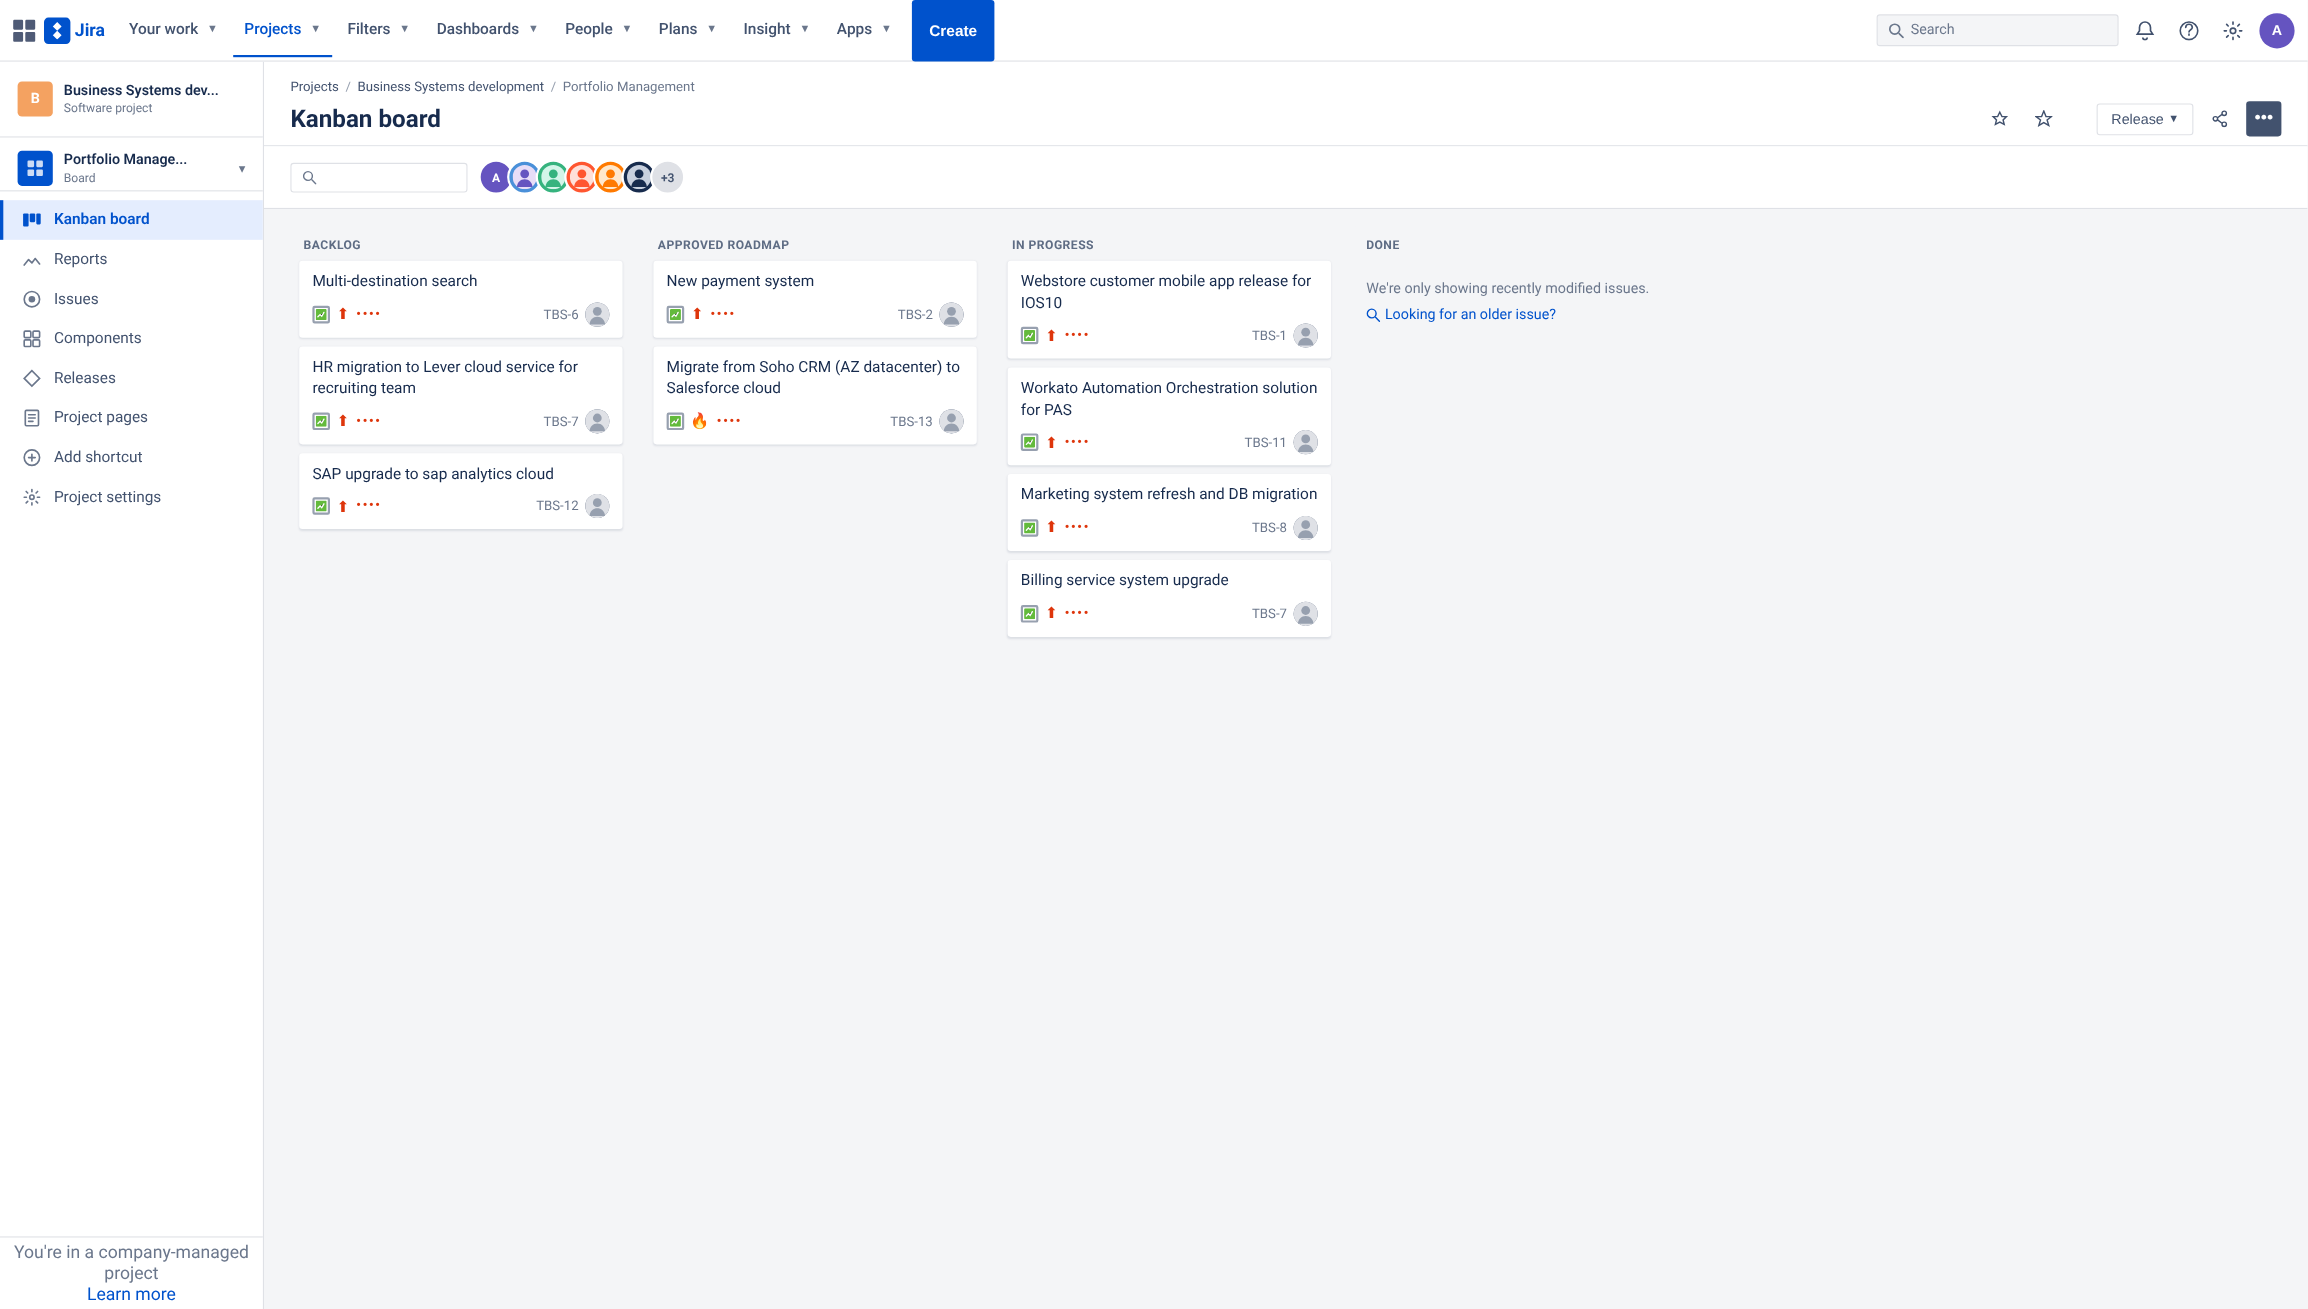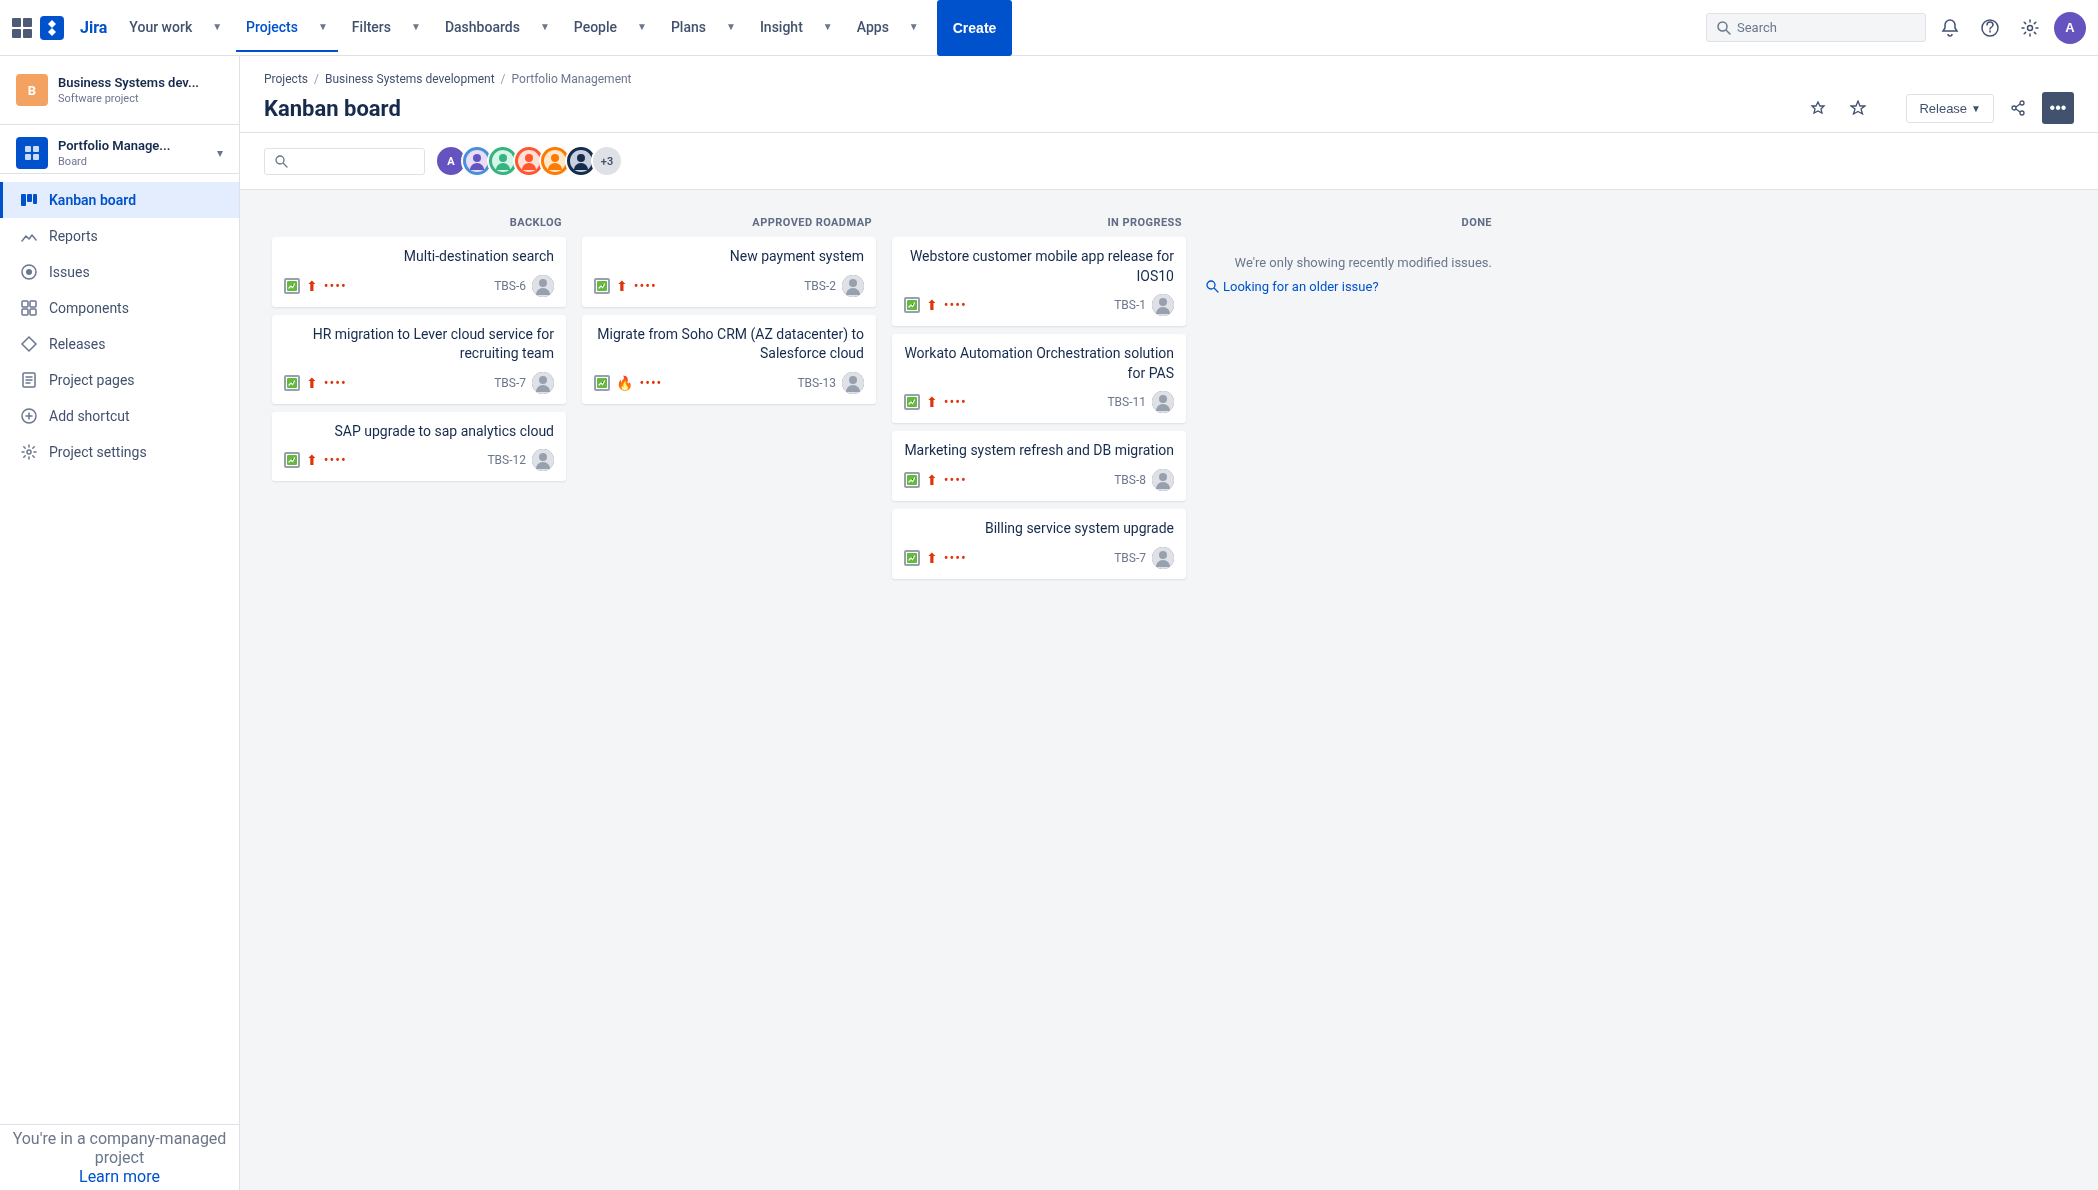--- a/index.html
+++ b/index.html
@@ -7,25 +7,25 @@
 
     
     .top-nav {
       display: flex; align-items: center; height: 56px;
       background: #fff; border-bottom: 1px solid #dfe1e6;
       padding: 0 12px; gap: 4px; position: relative; z-index: 100;
     }
     .top-nav-logo { display: flex; align-items: center; gap: 8px; margin-right: 8px; }
     .top-nav-logo .grid-icon { width: 20px; height: 20px; display: grid; grid-template-columns: 1fr 1fr; gap: 2px; }
     .top-nav-logo .grid-icon span { background: #4f5b76; border-radius: 1px; }
-    .jira-logo { display: flex; align-items: center; gap: 16px; font-weight: 700; font-size: 16px; color: #0052cc; }
+    .jira-logo { display: flex; align-items: center; gap: 4px; font-weight: 700; font-size: 16px; color: #0052cc; }
     .jira-logo .logo-icon { width: 24px; height: 24px; background: #0052cc; border-radius: 4px; display: flex; align-items: center; justify-content: center; color: #fff; font-size: 12px; font-weight: 900; }
 
     .nav-item {
-      padding: 0 10px; height: 48px; display: flex; align-items: center; gap: 20px;
+      padding: 0 10px; height: 48px; display: flex; align-items: center; gap: 8px;
       cursor: pointer; font-size: 14px; color: #42526e; font-weight: 500;
       border-bottom: 2px solid transparent; white-space: nowrap;
     }
     .nav-item.active { color: #0052cc; border-bottom: 2px solid #0052cc; }
     .nav-item .chevron { font-size: 10px; color: #6b778c; }
 
     .create-btn {
       background: #0052cc; color: #fff; border: none; padding: 20px 16px;
       border-radius: 3px; font-weight: 600; cursor: pointer; font-size: 14px; margin-left: 4px;
     }
@@ -129,21 +129,21 @@
     }
     .avatar-stack .av:first-child { margin-left: 0; }
     .avatar-more {
       width: 32px; height: 32px; border-radius: 50%; border: 2px solid #fff;
       margin-left: -6px; background: #dfe1e6; display: flex; align-items: center;
       justify-content: center; font-size: 11px; font-weight: 600; color: #42526e; cursor: pointer;
     }
 
     
     .board-body { padding: 16px 24px; overflow-x: auto; }
-    .board-columns { display: flex; align-items: flex-start; min-width: max-content; text-align: right; }
+    .board-columns { display: flex; gap: 12px; align-items: flex-start; min-width: max-content; }
     .board-column {
       width: 310px; background: #f4f5f7; border-radius: 3px; min-height: 200px;
     }
     .column-header {
       padding: 10px 12px 8px; font-size: 11px; font-weight: 700; color: #5e6c84;
       text-transform: uppercase; letter-spacing: 0.04em;
     }
     .column-cards { padding: 0 8px 8px; display: flex; flex-direction: column; gap: 8px; }
 
     .card {

